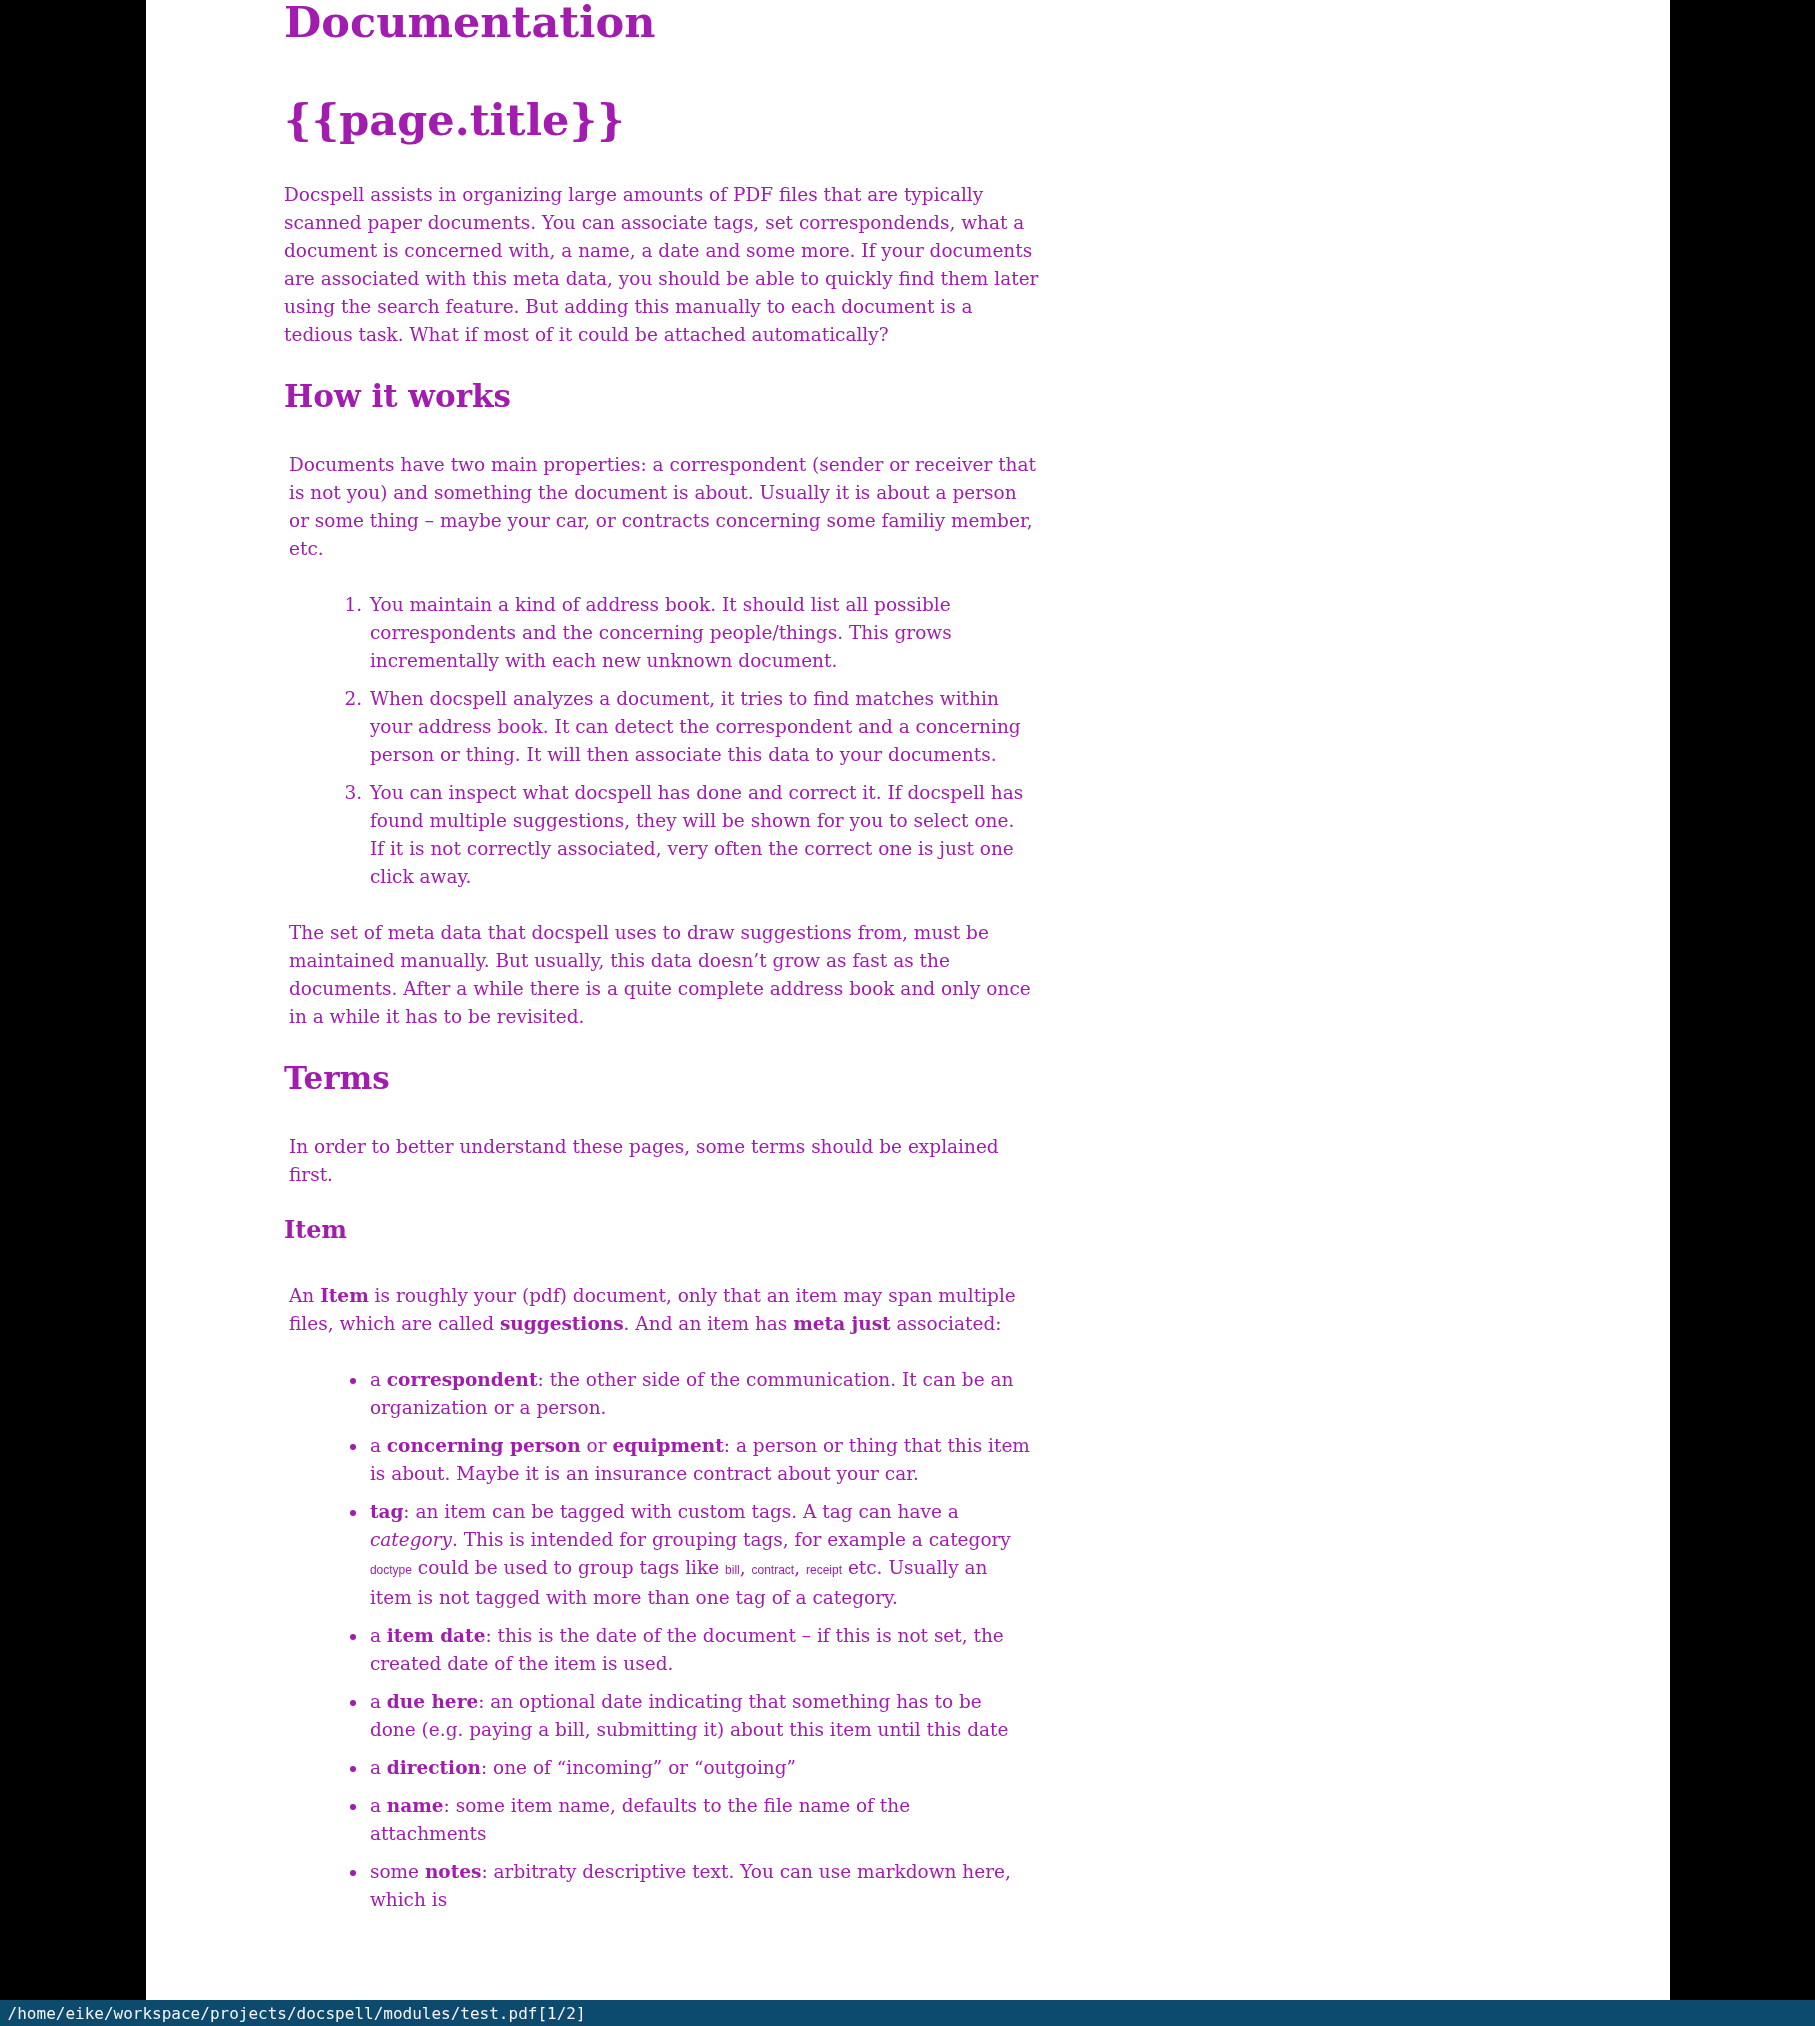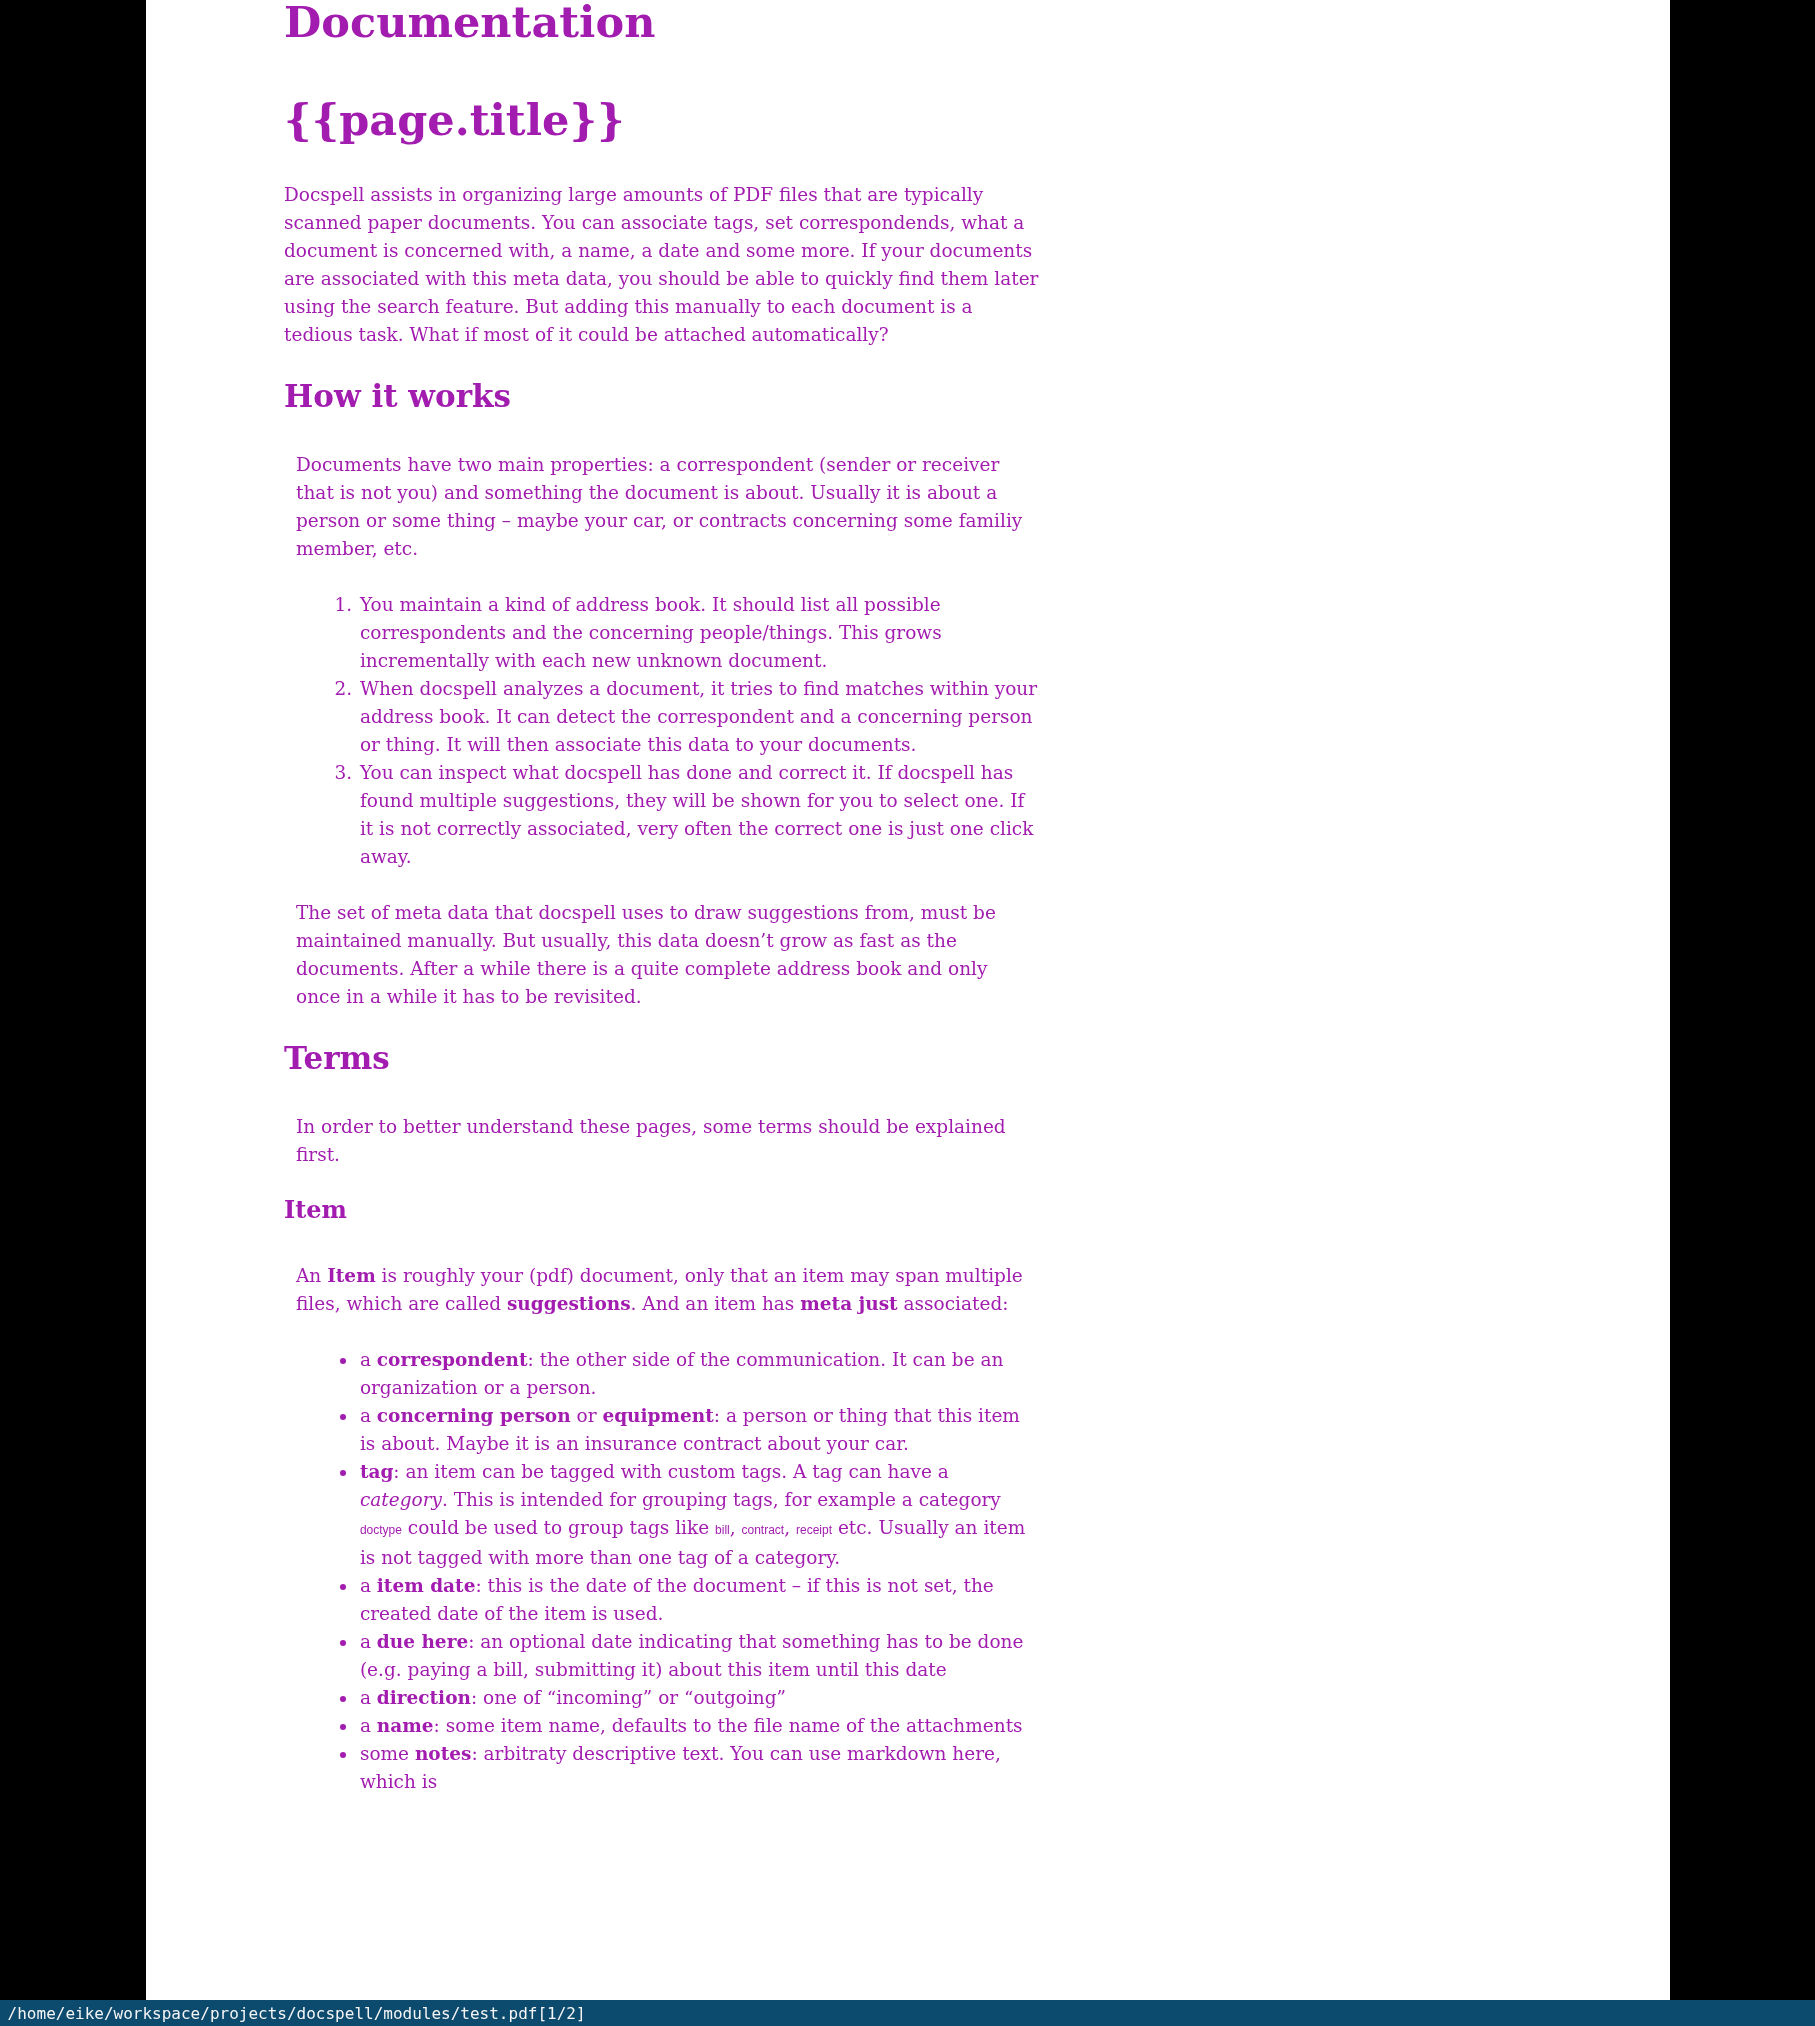--- a/index.html
+++ b/index.html
@@ -50,31 +50,31 @@
     font-weight: bold;
     margin: 30px 0 38px;
   }
   .content h3 {
     font-size: 24px;
     line-height: 1.1;
     font-weight: bold;
     margin: 28px 0 38px;
   }
   .content p {
-    margin: 28px 12px 0;
+    margin: 28px 5px 0;
   }
   .content p.intro {
     margin: 38px 0 0;
   }
   .content ol, .content ul {
     margin: 28px 0 0;
     padding-left: 74px;
   }
   .content ol li, .content ul li {
-    margin: 0;
+    margin: 10px;
     padding-left: 1.9px;
   }
   .b { font-weight: bold; }
   .i { font-style: italic; }
   .c {
     font-family: Liberation Sans, sans-serif;
     font-size: 12px;
   }
   .statusbar {
     position: absolute;

